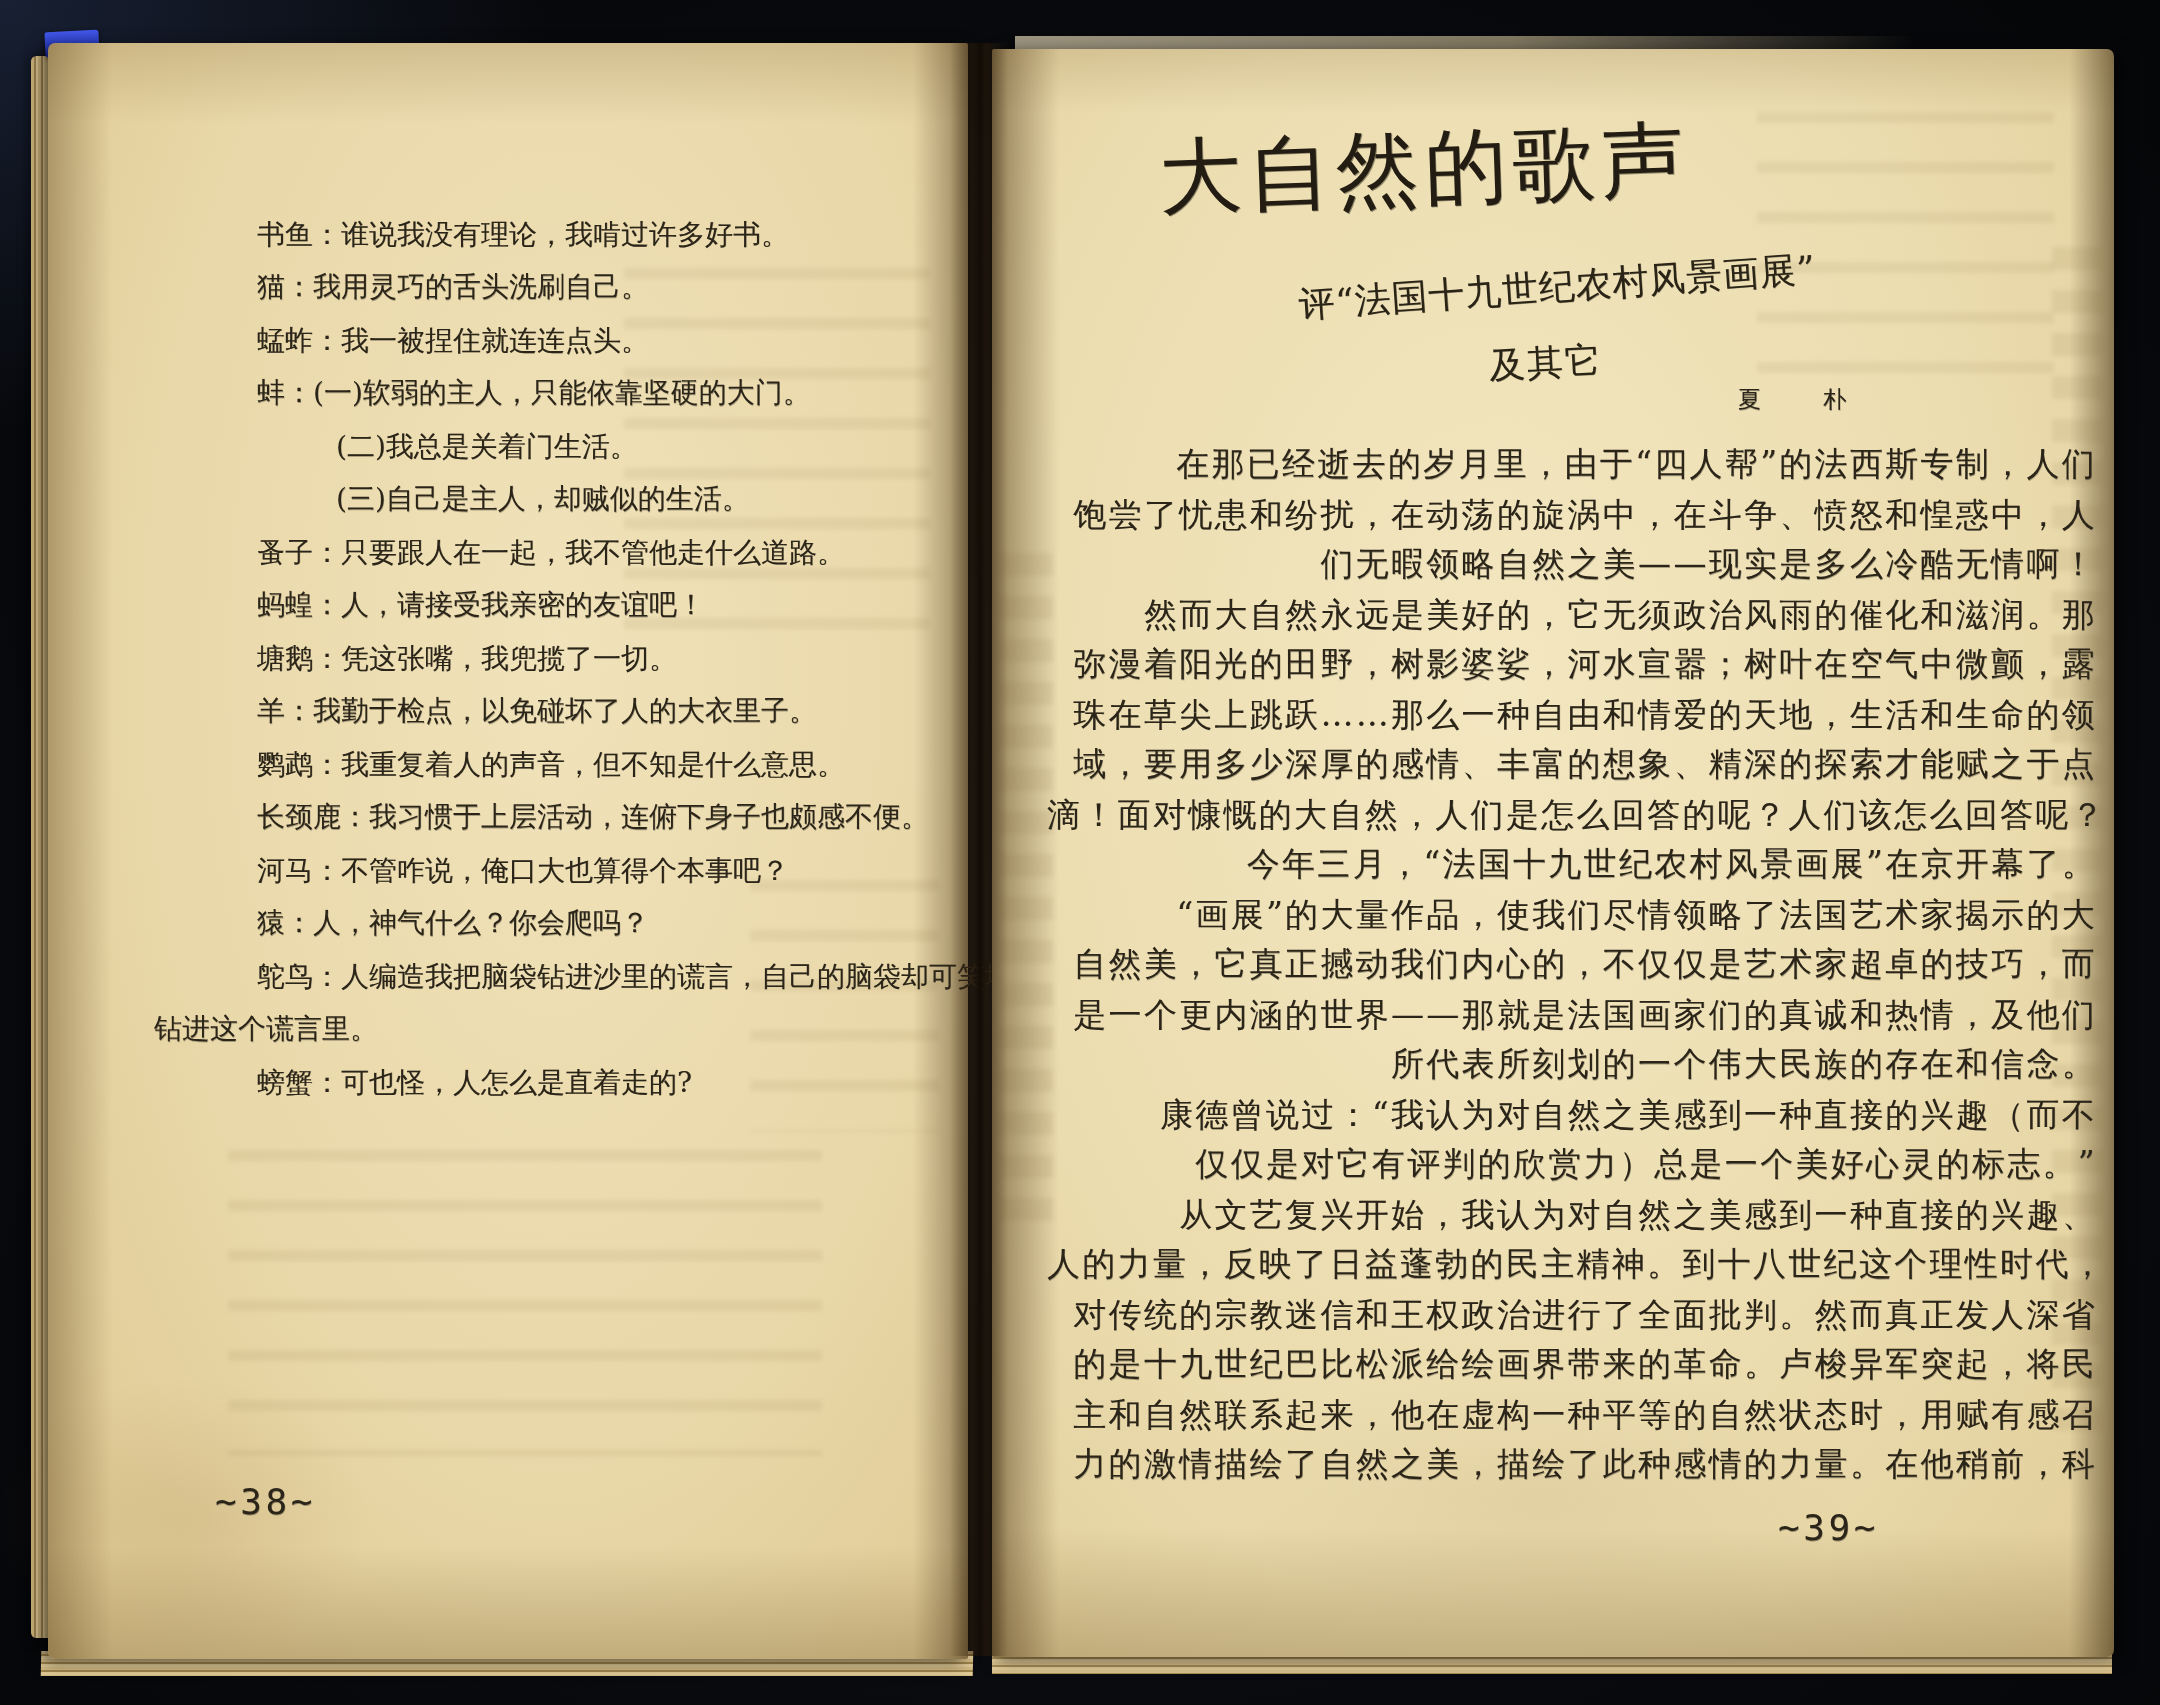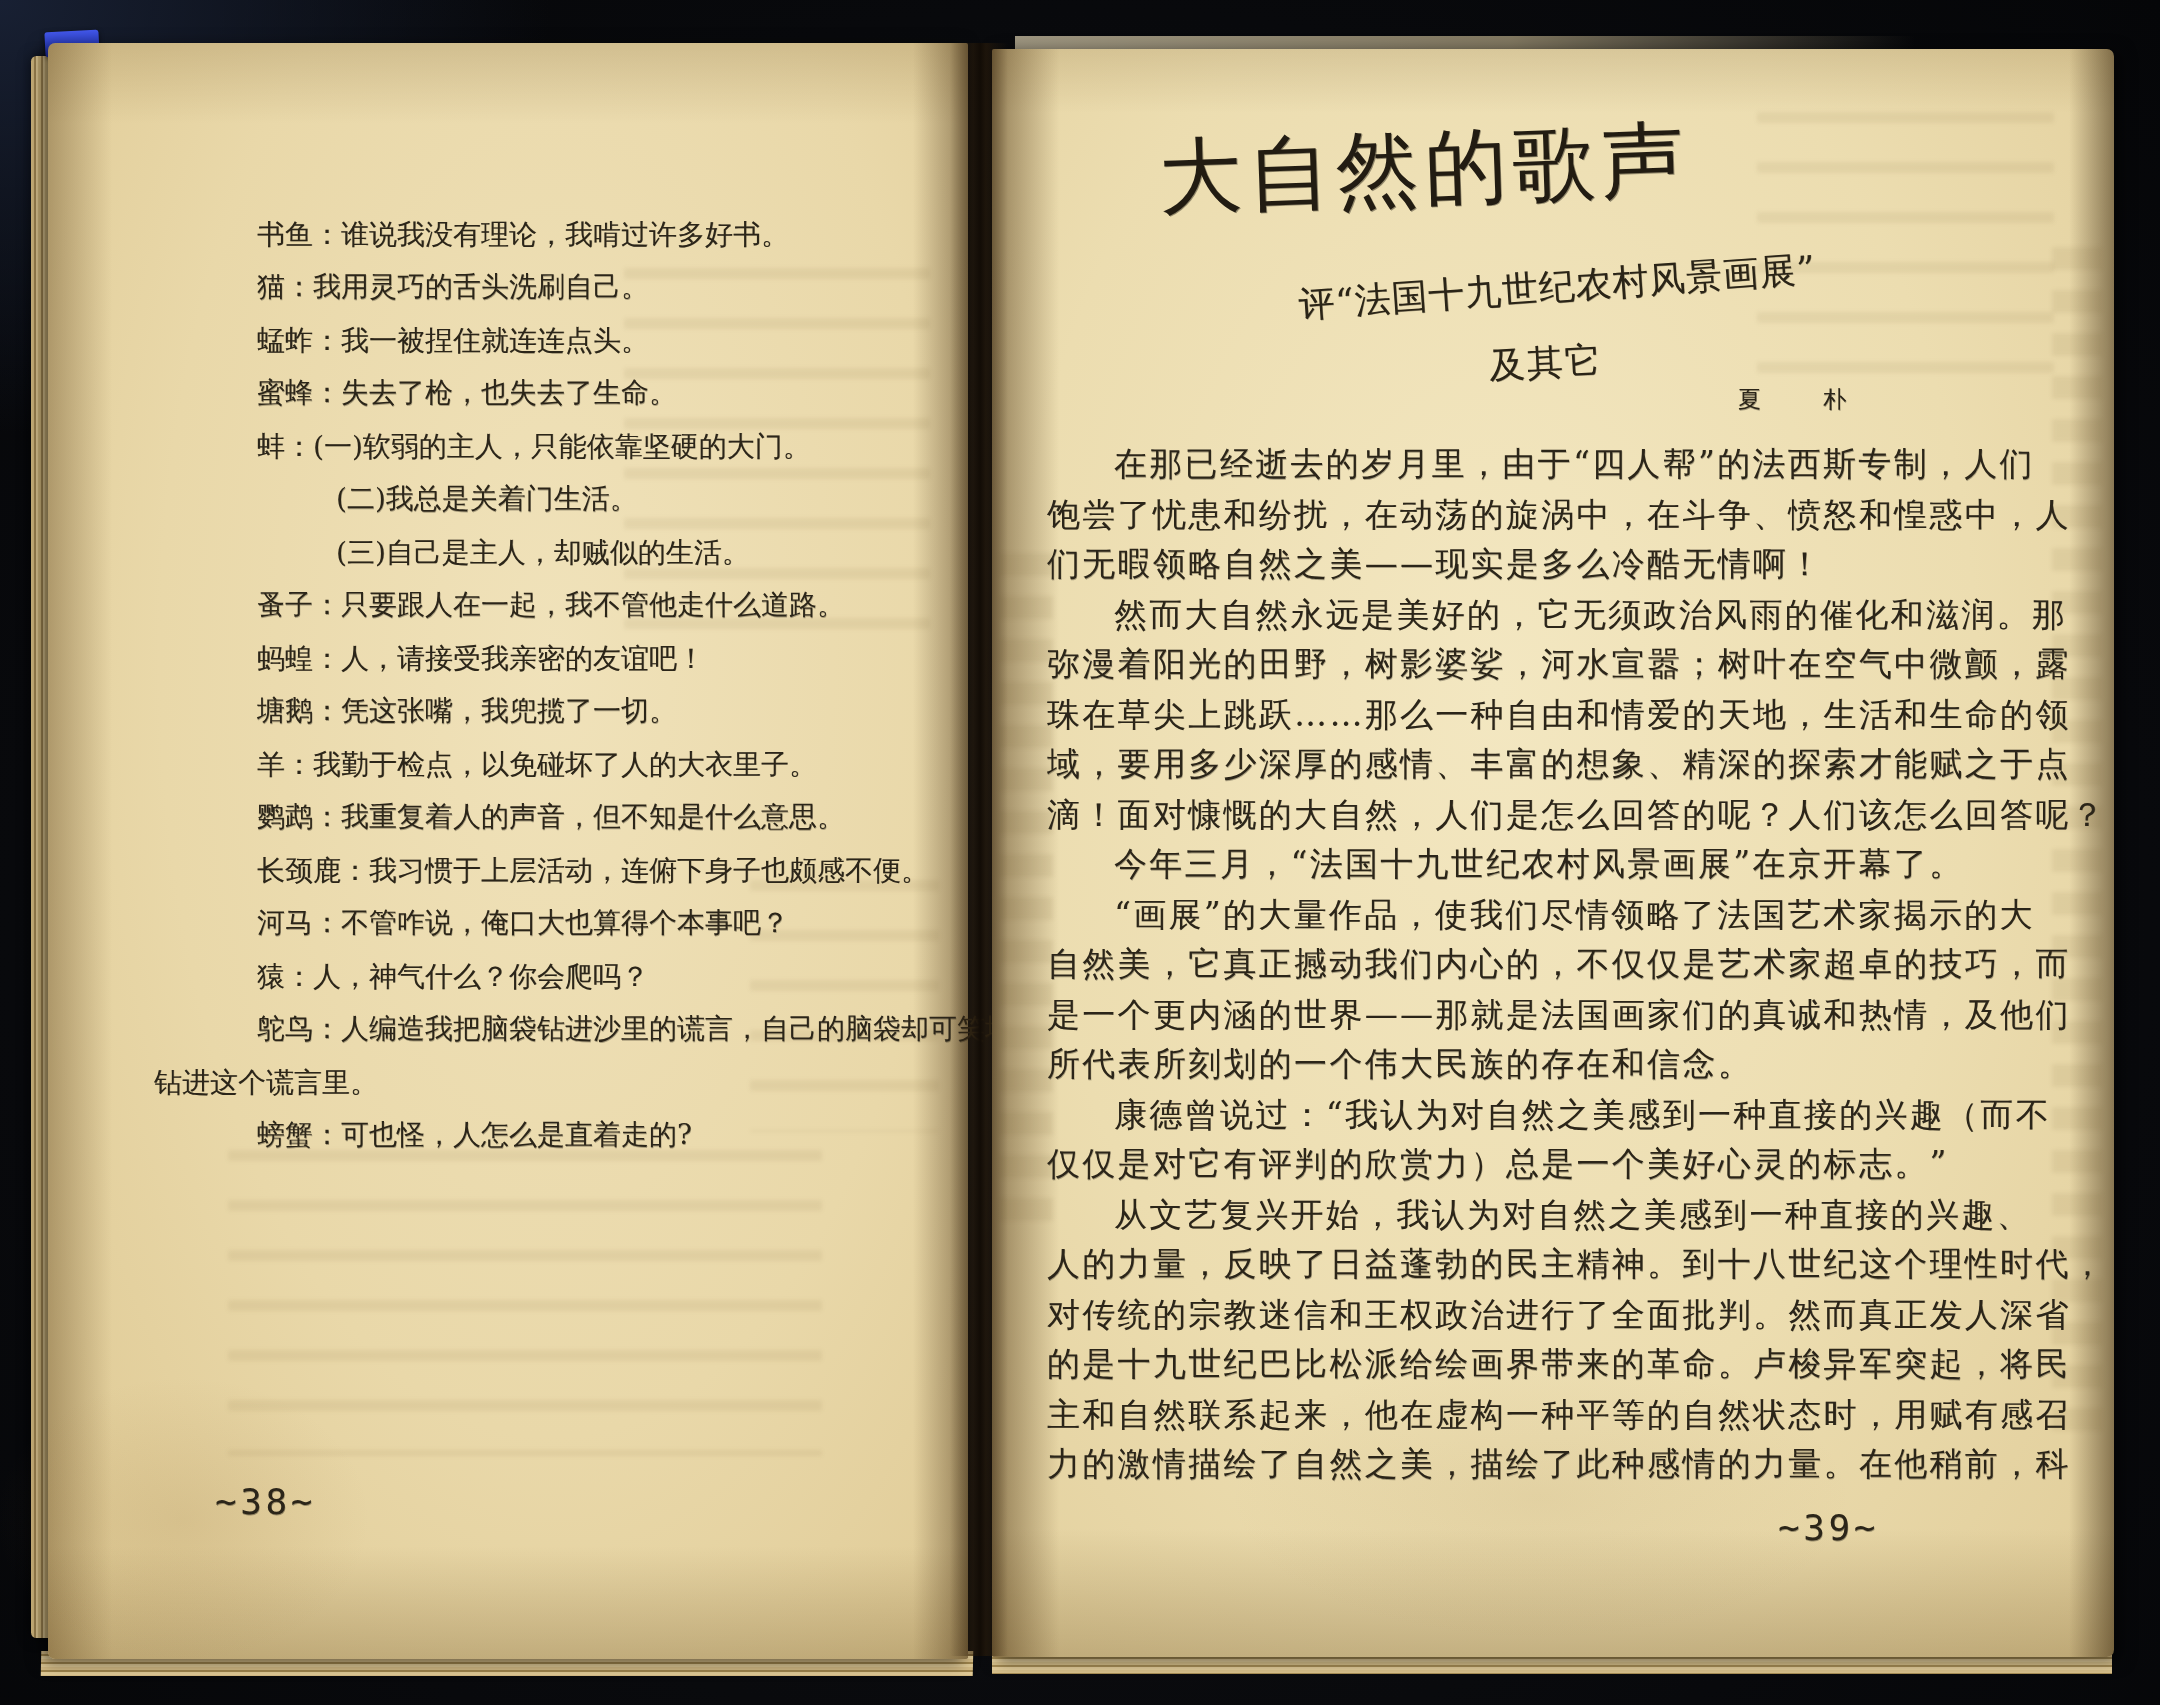--- a/index.html
+++ b/index.html
@@ -67,21 +67,21 @@
     text-shadow:0.9px 0.9px 0 rgba(34,28,18,.45);}
   .rp-sub1{position:absolute;left:306px;top:214px;font-size:36px;letter-spacing:0.9px;
     color:#2a2417;transform:rotate(-4deg);white-space:nowrap;text-shadow:0.5px 0.5px 0 rgba(42,36,23,.4);}
   .rp-sub2{position:absolute;left:497px;top:290px;font-size:36px;letter-spacing:1.8px;
     color:#2a2417;transform:rotate(-3deg);white-space:nowrap;text-shadow:0.5px 0.5px 0 rgba(42,36,23,.4);}
   .rp-author{position:absolute;left:746px;top:335px;font-size:23px;letter-spacing:5.4px;
     color:#2b2519;white-space:nowrap;text-shadow:0.5px 0.5px 0 rgba(43,37,25,.35);}
   .rp-body{position:absolute;left:55px;top:390px;width:1050px;
     font-size:33px;line-height:50px;letter-spacing:2.3px;color:#2b2519;
     text-shadow:0.5px 0.5px 0 rgba(43,37,25,.35);}
-  .rline{white-space:nowrap;height:50px;}
+  .rline{white-space:nowrap;height:50px;text-align:right;}
   .rline.first{text-indent:67px;}
   .rline:nth-child(even){transform:translateY(0.9px);}
   
   .ghost{position:absolute;opacity:.55;filter:blur(2.3px);pointer-events:none;
     background:repeating-linear-gradient(to bottom,rgba(118,98,54,.16) 0 10.8px,rgba(118,98,54,0) 10.8px 50px);}
   .ghost.v{background:repeating-linear-gradient(to bottom,rgba(118,98,54,.18) 0 23.4px,rgba(118,98,54,0) 23.4px 43px);}
   .stain{position:absolute;pointer-events:none;border-radius:50%;}
 </style>
 </head>
 <body>
@@ -96,21 +96,20 @@
 
   <div class="page left">
     <div class="ghost" style="left:576px;top:225px;width:306px;height:387px;"></div>
     <div class="ghost" style="left:180px;top:1107px;width:594px;height:306px;"></div>
     <div class="ghost" style="left:702px;top:837px;width:189px;height:252px;"></div>
     <div class="stain" style="left:-54px;top:1332px;width:378px;height:288px;background:radial-gradient(ellipse,rgba(140,105,50,.14),rgba(140,105,50,0) 70%);"></div>
     <div class="lp-text">
         <div class="line ind-speaker">书鱼：谁说我没有理论，我啃过许多好书。</div>
         <div class="line ind-speaker">猫：我用灵巧的舌头洗刷自己。</div>
         <div class="line ind-speaker">蜢蚱：我一被捏住就连连点头。</div>
-        <div class="line ind-speaker">蜜蜂：失去了枪，也失去了生命。</div>
         <div class="line ind-speaker">蚌：(一)软弱的主人，只能依靠坚硬的大门。</div>
         <div class="line ind-sub">(二)我总是关着门生活。</div>
         <div class="line ind-sub">(三)自己是主人，却贼似的生活。</div>
         <div class="line ind-speaker">蚤子：只要跟人在一起，我不管他走什么道路。</div>
         <div class="line ind-speaker">蚂蝗：人，请接受我亲密的友谊吧！</div>
         <div class="line ind-speaker">塘鹅：凭这张嘴，我兜揽了一切。</div>
         <div class="line ind-speaker">羊：我勤于检点，以免碰坏了人的大衣里子。</div>
         <div class="line ind-speaker">鹦鹉：我重复着人的声音，但不知是什么意思。</div>
         <div class="line ind-speaker">长颈鹿：我习惯于上层活动，连俯下身子也颇感不便。</div>
         <div class="line ind-speaker">河马：不管咋说，俺口大也算得个本事吧？</div>

